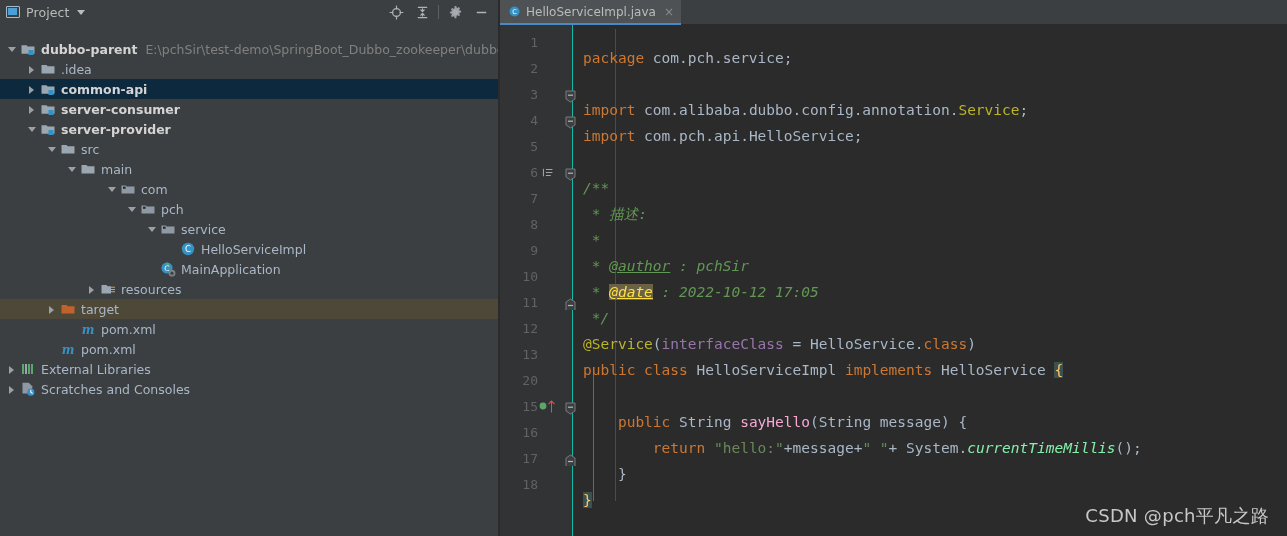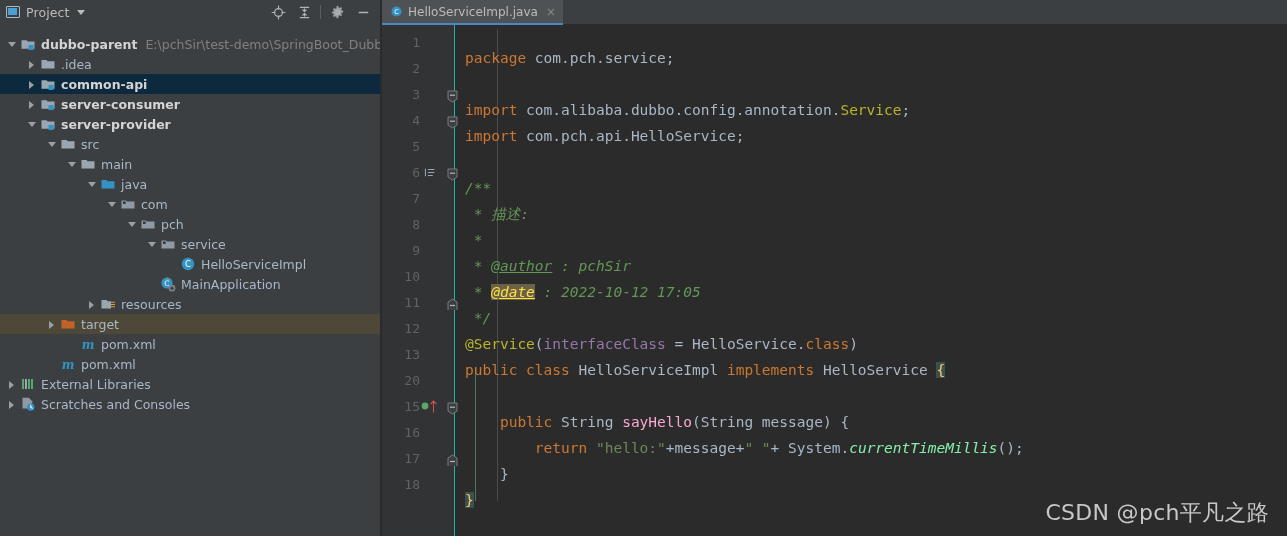--- a/index.html
+++ b/index.html
@@ -6,24 +6,25 @@
   html, body {
     width: 1287px; height: 536px;
     background: #3c3f41;
     font-family: "DejaVu Sans", sans-serif;
     overflow: hidden;
   }
   .app { position: relative; width: 1287px; height: 536px; display: flex; }
 
   
   .left-pane {
-    width: 380px; height: 536px;
+    width: 498px; height: 536px;
     background: #3c3f41;
     display: flex; flex-direction: column;
     position: relative;
+    gap: 13px;
   }
   .tw-header {
     height: 24px; min-height: 24px;
     display: flex; align-items: center;
     padding: 0 4px 0 6px;
     background: #3c3f41;
     color: #bbbbbb;
   }
   .tw-title-group { display: flex; align-items: center; gap: 6px; }
   .tw-proj-icon {
@@ -55,21 +56,20 @@
   .tw-sep { width: 1px; height: 14px; background: #5c5f61; margin: 0 3px; }
 
   svg.ic { display: block; }
 
   
   .tree {
     flex: 1; overflow: hidden;
     background: #3c3f41;
     padding-top: 2px;
     position: relative;
-    margin-top: 8px;
   }
   .row {
     height: 20px;
     display: flex; align-items: center;
     font-size: 12.5px;
     color: #a9b7c6;
     white-space: nowrap;
     position: relative;
   }
   .row.sel { background: #0d293e; }
@@ -185,21 +185,21 @@
   .brace-hl { background: #3b514d; color: #ffc66d; }
   .cls-dim { color: #a9b7c6; }
   .guide {
     position: absolute; width: 1px; top: 0; bottom: 0;
     background: #4b4b4b;
   }
   .guide.green { background: #4f7a55; }
 
   .watermark {
     position: absolute; right: 18px; bottom: 8px;
-    font-size: 22px; color: #c8c8c8;
+    font-size: 18px; color: #c8c8c8;
     font-family: "DejaVu Sans", sans-serif;
     letter-spacing: .3px;
   }
   .topstrip {
     position: absolute; top: 0; left: 0; right: 0; height: 2px;
     background: #4a88c7;
   }
 </style>
 </head>
 <body>
@@ -311,30 +311,20 @@
         </div>
         <div class="row">
           <span style="width: 66px; flex: 0 0 66px;"></span>
           <span class="arrow down"></span>
           <span class="icon-slot">
             <svg width="16" height="16" viewBox="0 0 16 16" class="ic">
               <path fill="#9aa7b0" d="M1.5 4h5l1.2 1.3h6.8v7.3H1.5z"></path>
             </svg>
           </span>
           <span class="label">main</span>
-        </div>
-        <div class="row">
-          <span style="width: 86px; flex: 0 0 86px;"></span>
-          <span class="arrow down"></span>
-          <span class="icon-slot">
-            <svg width="16" height="16" viewBox="0 0 16 16" class="ic">
-              <path fill="#3592c4" d="M1.5 4h5l1.2 1.3h6.8v7.3H1.5z"></path>
-            </svg>
-          </span>
-          <span class="label">java</span>
         </div>
         <div class="row">
           <span style="width: 106px; flex: 0 0 106px;"></span>
           <span class="arrow down"></span>
           <span class="icon-slot">
             <svg width="16" height="16" viewBox="0 0 16 16" class="ic">
               <path fill="#8e99a3" d="M1.5 4.4h4.3l1 1.1h7.7v7H1.5z"></path>
               <rect x="3" y="5.6" width="2.6" height="2.2" fill="#2b2b2b"></rect>
             </svg>
           </span>

